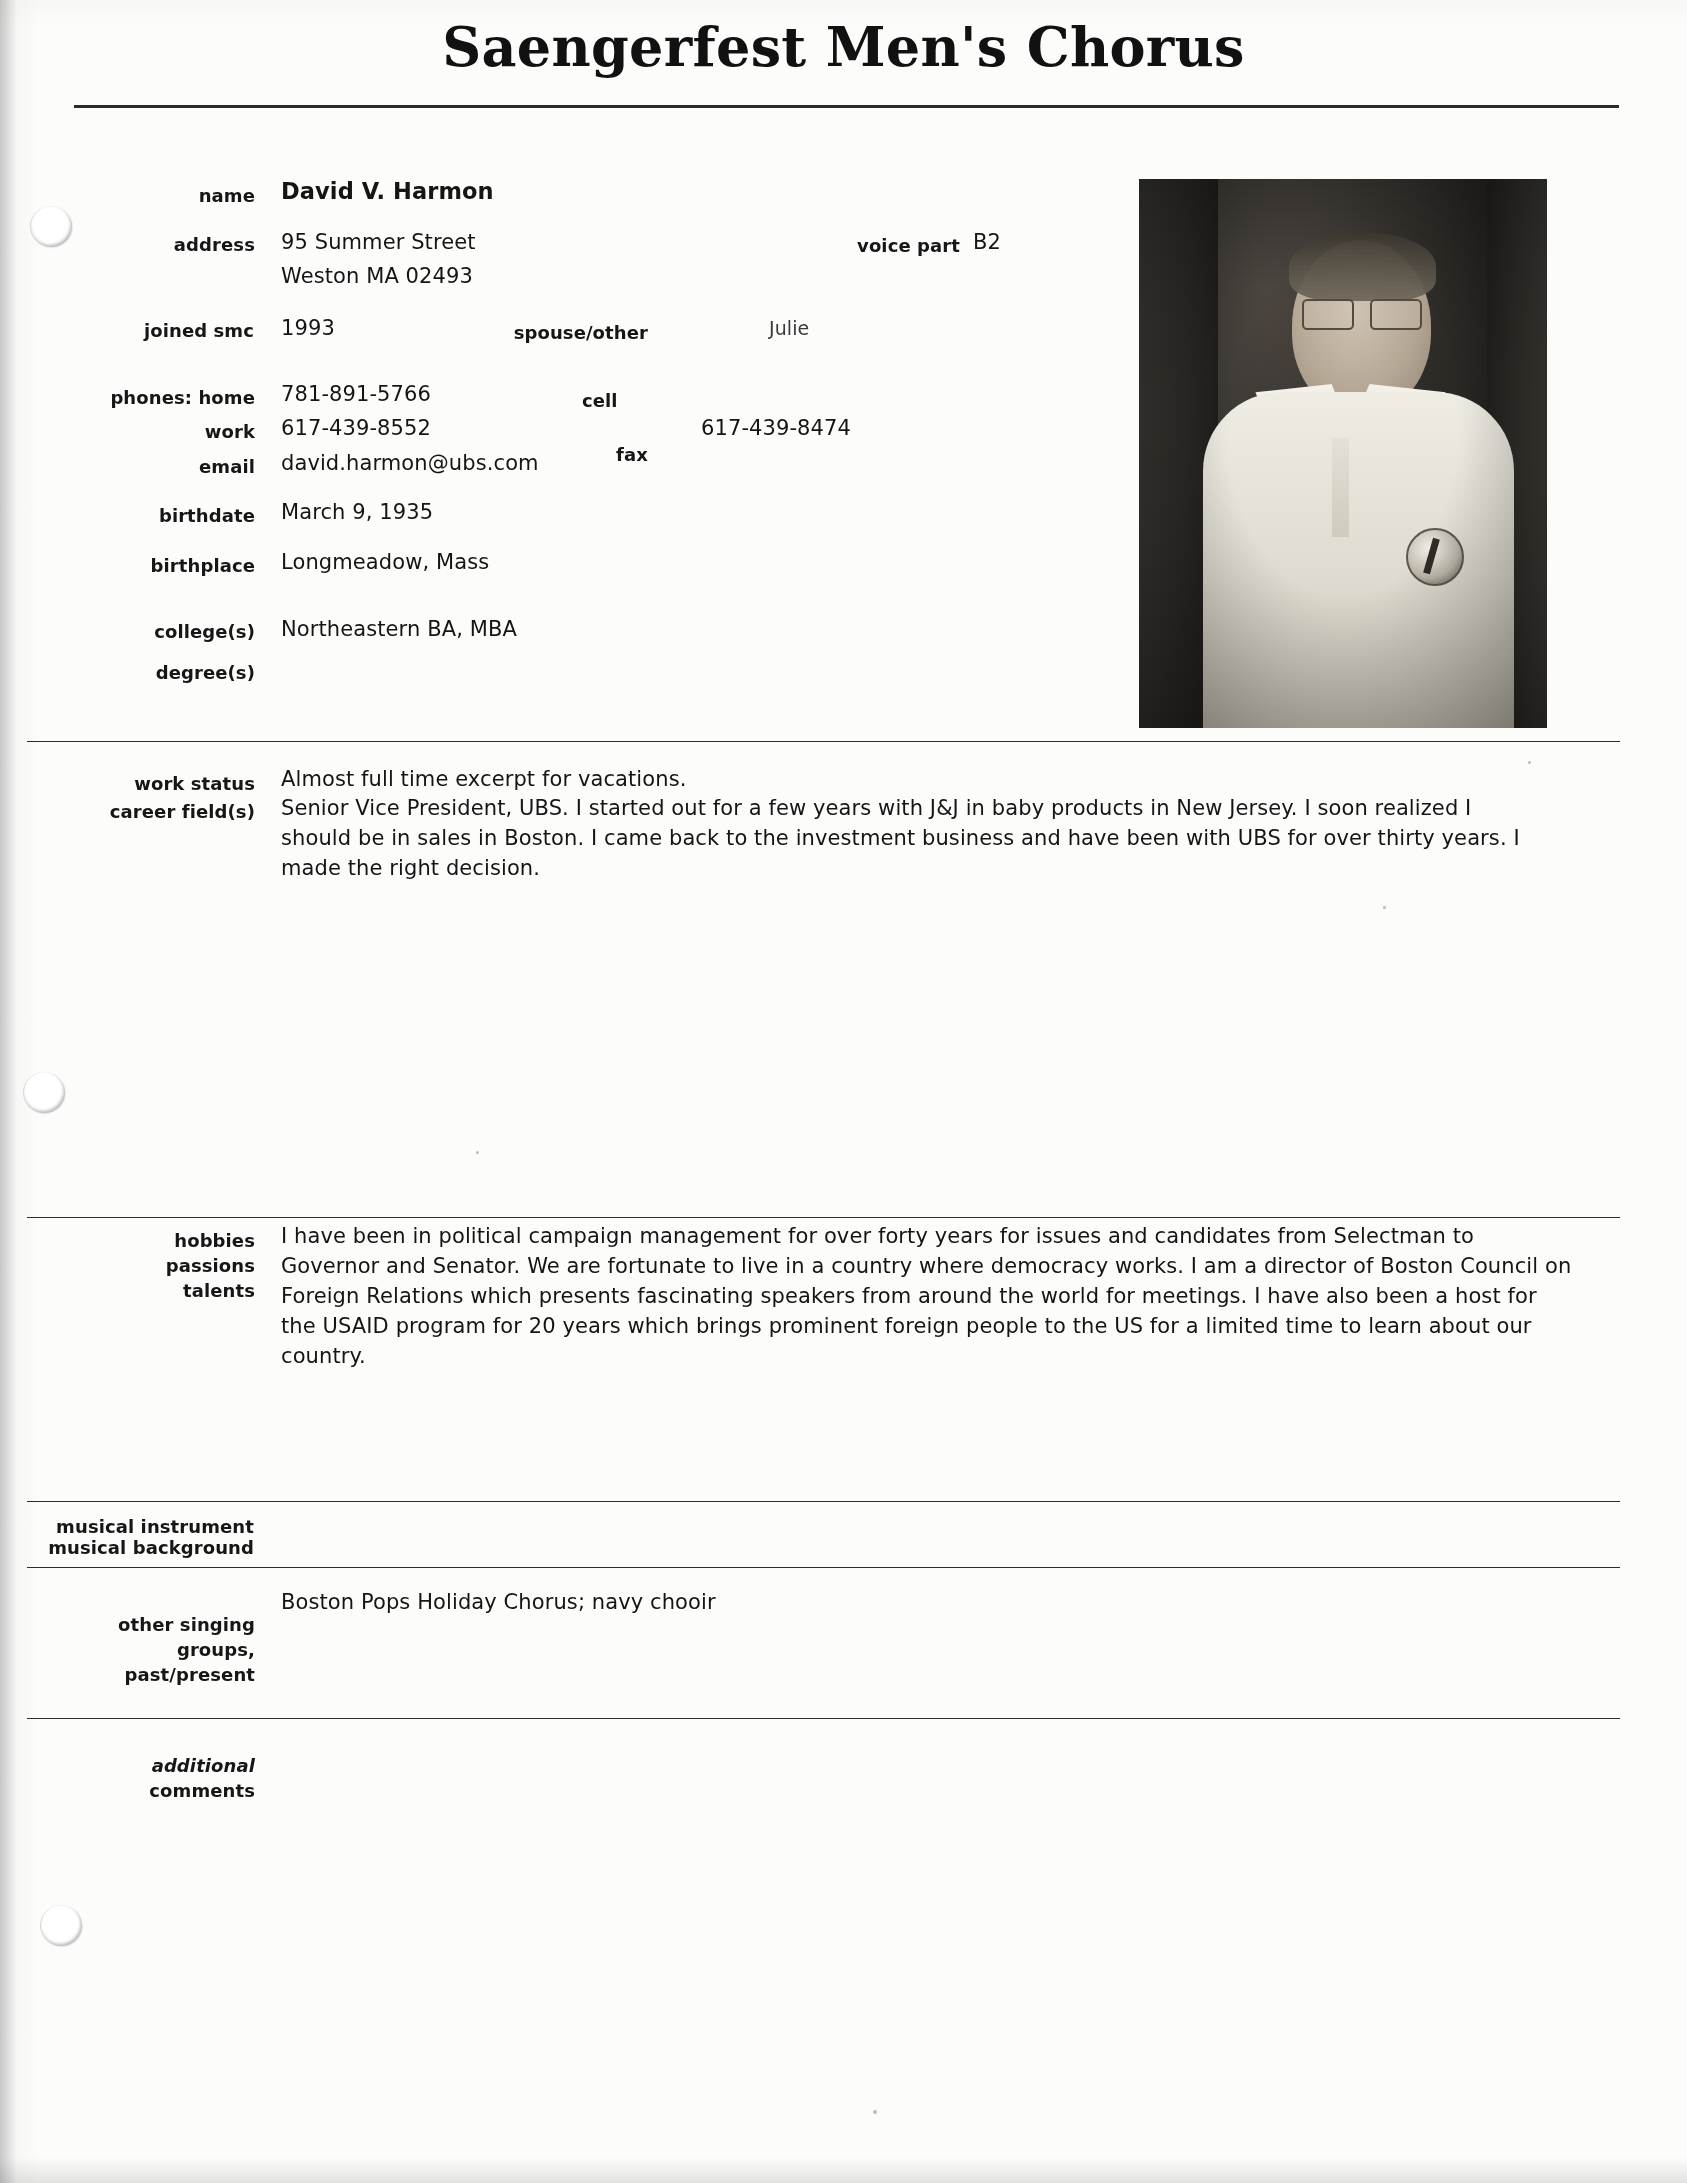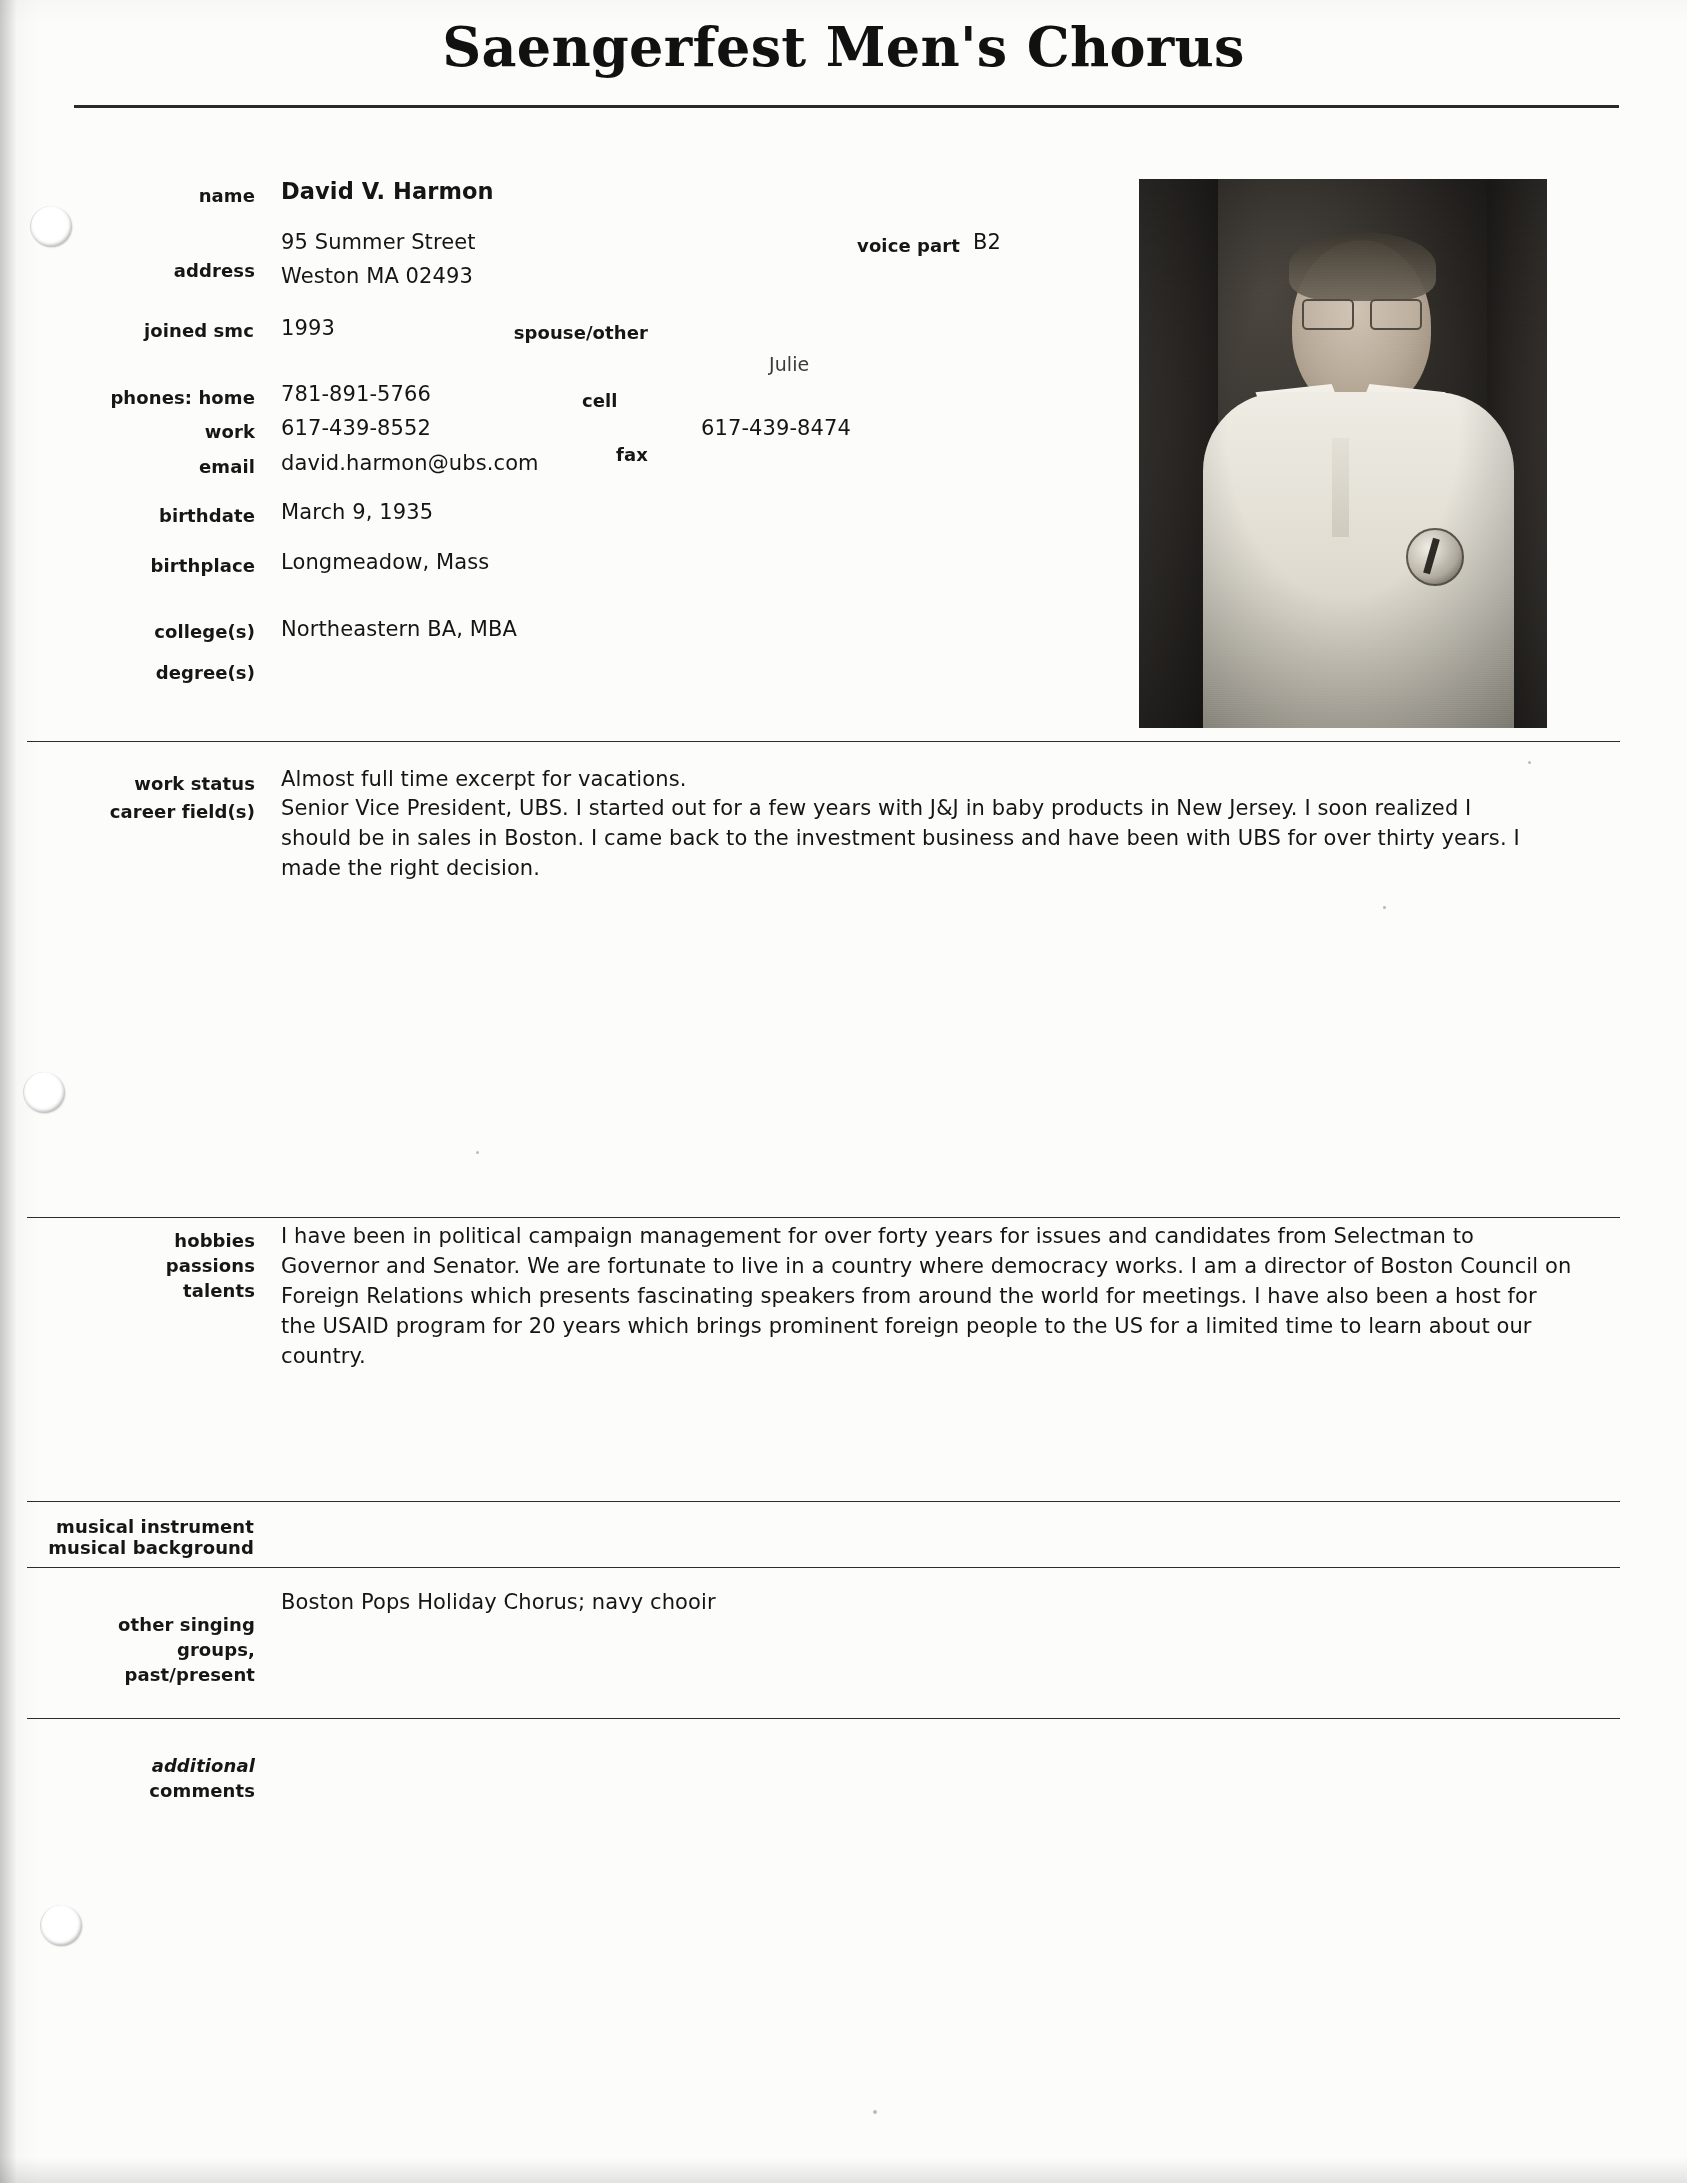--- a/index.html
+++ b/index.html
@@ -233,32 +233,32 @@
     <div class="shirt"></div>
     <div class="placket"></div>
     <div class="badge"></div>
     <div class="vignette"></div>
     <div class="grain"></div>
   </div>
 
   <div class="label" style="left:119px; top:183px; width:136px;">name</div>
   <div class="value bold" style="left:281px; top:177px;">David V.  Harmon</div>
 
-  <div class="label" style="left:119px; top:232px; width:136px;margin-top:26px;">address</div>
+  <div class="label" style="left:119px; top:232px; width:136px;">address</div>
   <div class="value" style="left:281px; top:228px;">95 Summer Street</div>
   <div class="value" style="left:281px; top:262px;">Weston MA 02493</div>
 
   <div class="label" style="left:728px; top:233px; width:232px;">voice part</div>
   <div class="value" style="left:973px; top:228px;">B2</div>
 
   <div class="label" style="left:99px; top:318px; width:155px;">joined smc</div>
   <div class="value" style="left:281px; top:314px;">1993</div>
 
   <div class="label" style="left:463px; top:320px; width:185px;">spouse/other</div>
-  <div class="value" style="left:769px; top:314px; font-size:19px; color:#3a3a3a;margin-top:36px;">Julie</div>
+  <div class="value" style="left:769px; top:314px; font-size:19px; color:#3a3a3a;">Julie</div>
 
   <div class="label" style="left:86px; top:385px; width:169px;">phones: home</div>
   <div class="value" style="left:281px; top:380px;">781-891-5766</div>
 
   <div class="label" style="left:582px; top:388px; width:66px; text-align:left;">cell</div>
   <div class="value" style="left:701px; top:380px;"></div>
 
   <div class="label" style="left:119px; top:419px; width:136px;">work</div>
   <div class="value" style="left:281px; top:414px;">617-439-8552</div>
 

